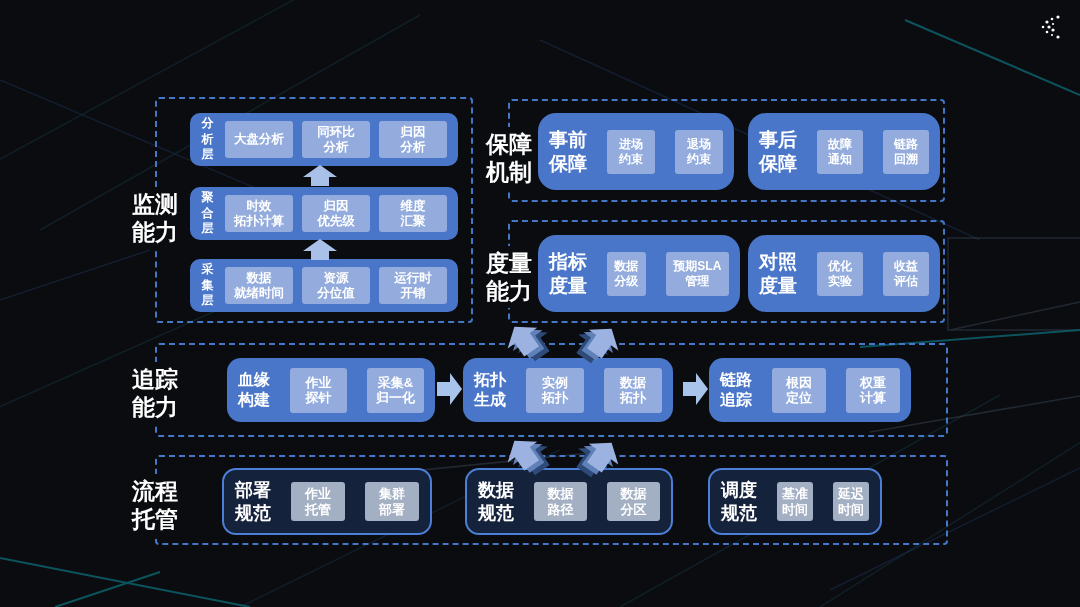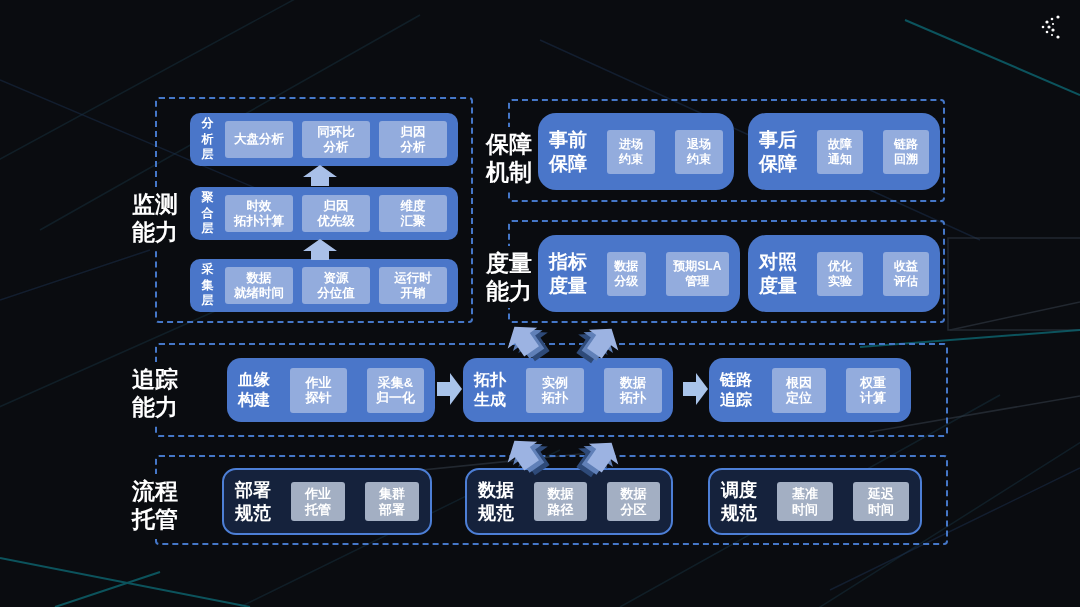--- a/index.html
+++ b/index.html
@@ -267,21 +267,21 @@
 部署</div>
   </div>
   <div class="group row-p" style="left:465px; top:468px; width:208px;">
     <div class="glabel">数据
 规范</div>
     <div class="chip">数据
 路径</div>
     <div class="chip">数据
 分区</div>
   </div>
-  <div class="group row-p" style="left:708px; top:468px; width:214px;">
+  <div class="group row-p" style="left:708px; top:468px; width:174px;">
     <div class="glabel">调度
 规范</div>
     <div class="chip">基准
 时间</div>
     <div class="chip">延迟
 时间</div>
   </div>
 
   <svg class="arrow" style="left:494px; top:316px;" width="58" height="54" viewBox="0 0 58 54">
     <g transform="translate(11,8) rotate(-35 18 15)">

